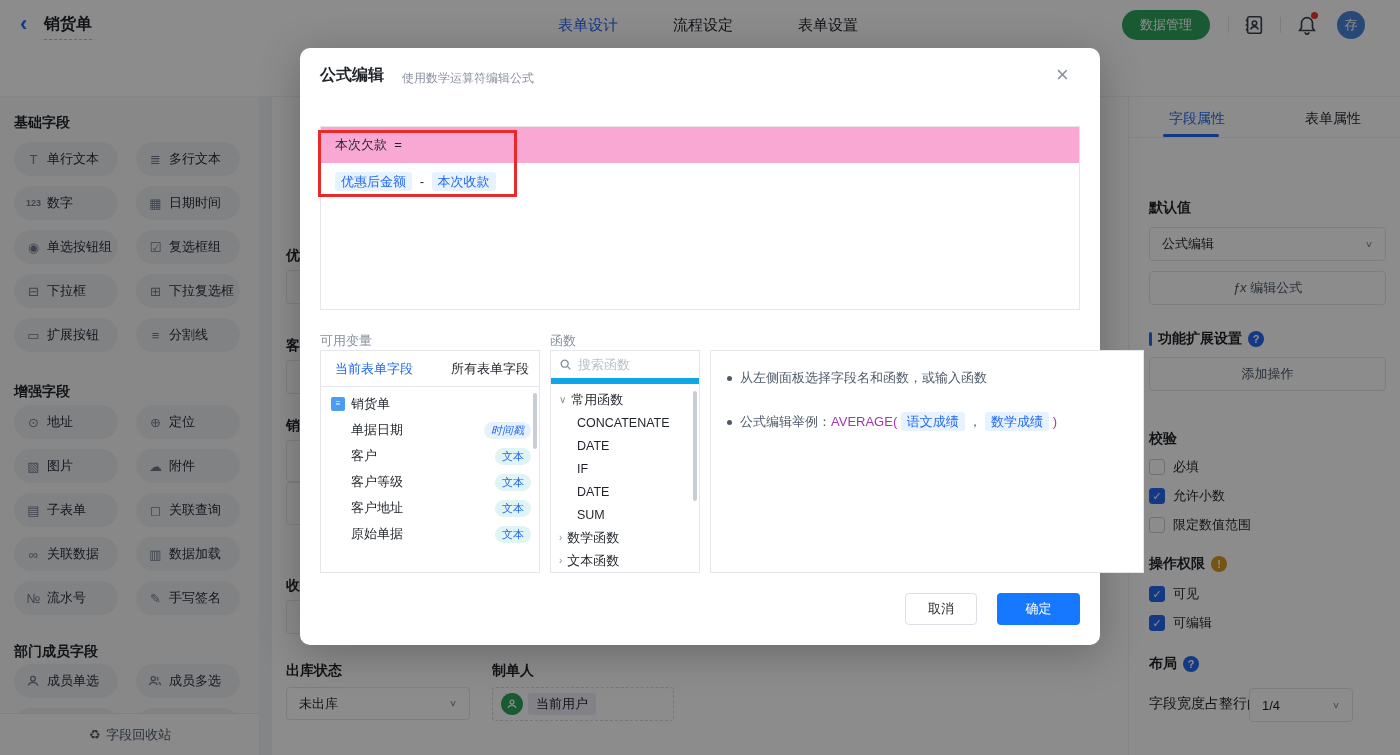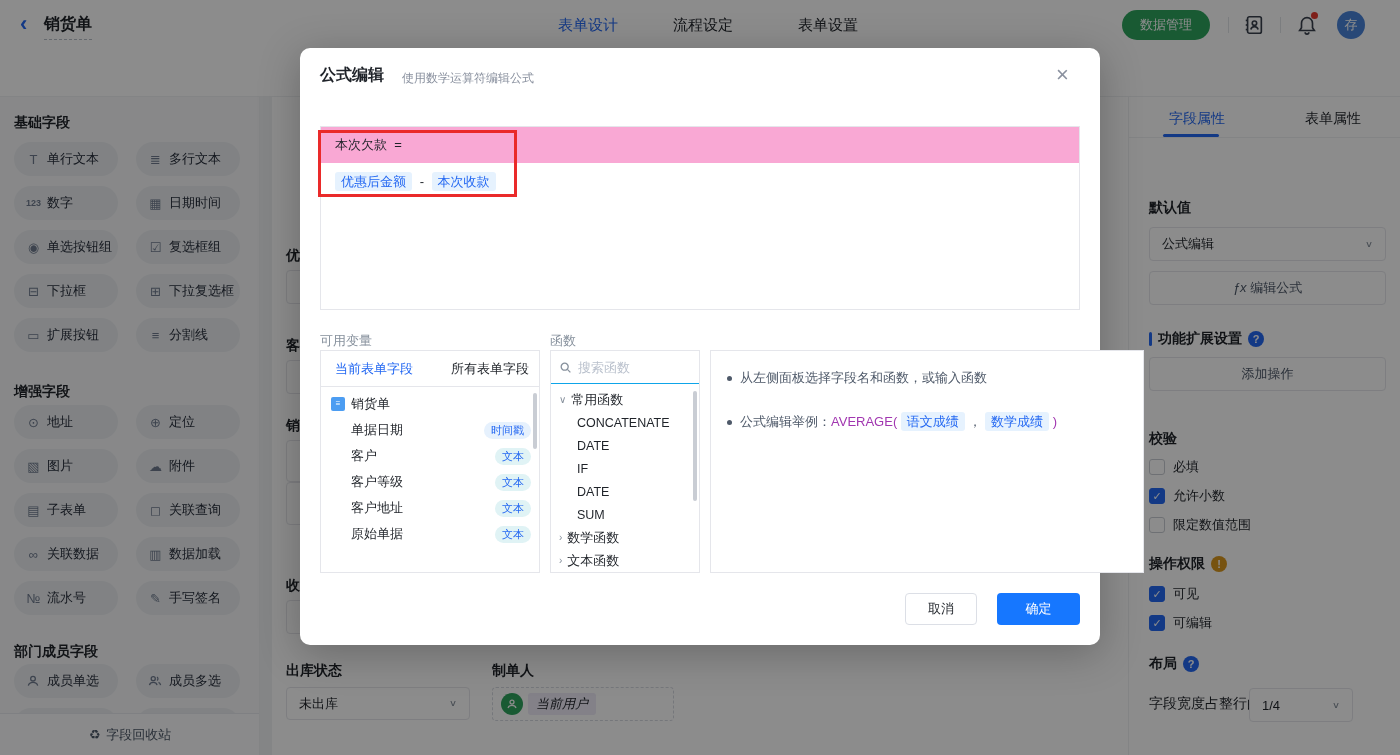--- a/index.html
+++ b/index.html
@@ -36,21 +36,21 @@
   .recycle { left:0; top:616px; width:260px; height:42px; background:#fbfcfd; border-top:1px solid #e8eaee; color:#4e5969; display:flex; align-items:center; justify-content:center; gap:6px; cursor:pointer; }
 
   
   .canvas { left:260px; top:97px; width:868px; height:658px; background:#f0f2f5; }
   .canvas-card { left:12px; top:0; width:856px; height:658px; background:#fff; }
   .cv-label { font-weight:bold; font-size:14px; }
   .cv-box { background:#fff; border:1px solid #e5e6eb; border-radius:4px; }
   .cv-select { display:flex; align-items:center; justify-content:space-between; padding:0 12px; }
   .chev { color:#86909c; font-size:11px; transform:scaleY(.8); }
   .dashed-box { border:1px dashed #d5d9e0; border-radius:4px; background:#fff; }
-  .user-chip { display:flex; align-items:flex-start;font-style:italic; }
+  .user-chip { display:flex; align-items:flex-start; }
   .user-circle { width:22px; height:22px; border-radius:50%; background:#2fa45e; color:#fff; display:flex; align-items:center; justify-content:center; }
   .user-name { background:#eeebf8; border-radius:3px; height:22px; line-height:22px; padding:0 8px; margin-left:5px; }
 
   
   .props { left:1128px; top:97px; width:272px; height:658px; background:#fff; border-left:1px solid #eef0f3; }
   .ptab { top:13px; font-size:14px; cursor:pointer; }
   .ptab.active { color:#2468f2; }
   .ptab-bar { left:34px; top:37px; width:56px; height:3px; background:#2468f2; border-radius:2px; }
   .ptabs-line { left:0; top:40px; width:272px; height:1px; background:#eef0f3; }
   .gray-box { left:20px; top:43px; width:237px; height:35px; background:#f2f3f5; text-align:center; line-height:35px; color:#1f2329; }
@@ -77,25 +77,25 @@
   .m-seclabel { top:284px; color:#86909c; }
   .panel { top:302px; height:223px; border:1px solid #e5e6eb; background:#fff; overflow:hidden; }
   .vp-tabs { display:flex; justify-content:space-between; align-items:center; height:36px; border-bottom:1px solid #e5e6eb; padding:0 10px 0 14px; }
   .vp-tab1 { color:#2468f2; cursor:pointer; }
   .vp-tab2 { color:#1f2329; cursor:pointer; }
   .trow { height:26px; display:flex; align-items:center; padding:0 8px 0 10px; cursor:pointer; }
   .trow .nm { flex:1; }
   .trow.indent { padding-left:30px; }
   .docic { width:14px; height:14px; background:#4c9df2; border-radius:2px; color:#fff; font-size:8px; text-align:center; line-height:14px; margin-right:6px; }
   .tag { font-size:11px; border-radius:9px; padding:1px 7px; }
-  .tag.time { background:#e6f1fd; color:#2468f2; }
+  .tag.time { background:#e6f1fd; color:#2468f2;font-style:italic; }
   .tag.member { background:#fdeee2; color:#e8743c; }
   .tag.text { background:#e0f3f5; color:#2468f2; }
   .sthumb { width:4px; border-radius:2px; background:#c9cdd4; }
-  .searchrow { height:33px; border-bottom:1px solid #0ea5e9; display:flex; align-items:center; padding:0 8px; gap:6px; color:#86909c; }
+  .searchrow { height:33px; border-bottom:6px solid #0ea5e9; display:flex; align-items:center; padding:0 8px; gap:6px; color:#86909c; }
   .searchrow input { border:none; outline:none; width:100px; font-size:13px; font-family:inherit; color:#1f2329; }
   .searchrow input::placeholder { color:#b9c0cc; }
   .frow { height:23px; display:flex; align-items:center; padding-left:8px; gap:5px; cursor:pointer; }
   .frow .tchev { color:#86909c; font-size:10px; }
   .frow.fn { padding-left:26px; font-size:12.5px; }
   .helpp { left:410px; width:434px; padding:14px 16px; color:#4e5969; line-height:26px; }
   .bullet { display:inline-block; width:5px; height:5px; border-radius:50%; background:#4e5969; vertical-align:middle; margin-right:8px; }
   .fnname { color:#a136b0; }
   .btn-cancel { left:605px; top:545px; width:72px; height:32px; border:1px solid #dcdfe6; border-radius:4px; background:#fff; text-align:center; line-height:30px; cursor:pointer; }
   .btn-ok { left:697px; top:545px; width:83px; height:32px; border-radius:4px; background:#1677ff; color:#fff; text-align:center; line-height:32px; cursor:pointer; }

